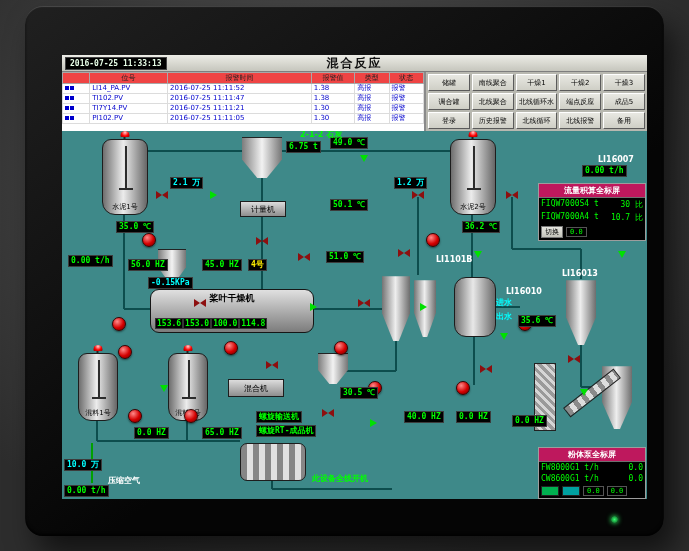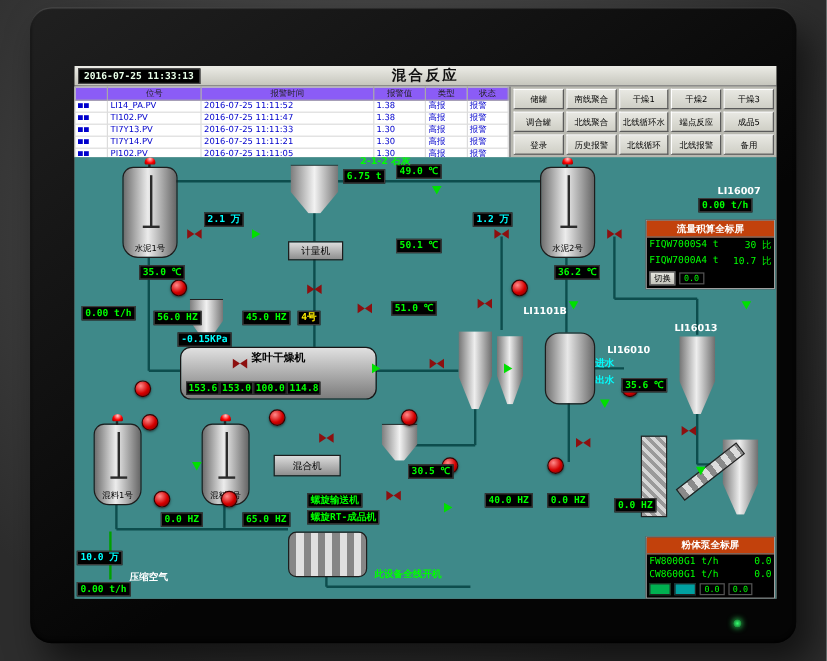--- a/index.html
+++ b/index.html
@@ -15,21 +15,21 @@
 
   
   .titlebar{position:relative;height:16px;background:linear-gradient(#ecece6,#c6c6bd);border-bottom:1px solid #7e7e7e;display:flex;align-items:center;}
   .ts{background:#000;color:#e8ffe8;font:bold 8px "DejaVu Sans Mono",monospace;padding:1px 4px;margin-left:3px;border:1px solid #444;z-index:2;}
   .scrtitle{position:absolute;left:0;right:0;text-align:center;font-size:12px;font-weight:bold;color:#111;letter-spacing:2px;}
 
   
   .alarmbar{display:flex;height:59px;background:#c6c6bd;}
   .alarm-table{width:362px;background:#fff;border-right:2px solid #8a8a8a;overflow:hidden;}
   .alarm-table table{border-collapse:collapse;width:100%;}
-  .alarm-table th{background:#8b5cf6;border:1px solid #a8a8a8;font-size:7px;font-weight:normal;color:#222;padding:0 1px;white-space:nowrap;}
+  .alarm-table th{background:#ef4444;border:1px solid #a8a8a8;font-size:7px;font-weight:normal;color:#222;padding:0 1px;white-space:nowrap;}
   .alarm-table td{border:1px solid #dcdcdc;font-size:7px;color:#0000cc;padding:0 2px;white-space:nowrap;line-height:9px;}
   .sq{display:inline-block;width:4px;height:4px;background:#0000cc;margin-right:1px;vertical-align:middle;}
   .nav{flex:1;display:grid;grid-template-columns:repeat(5,1fr);grid-auto-rows:1fr;gap:2px;padding:2px;background:#b8b8b0;}
   .navbtn{background:linear-gradient(#e8e8e2,#cfcfc6);border:1px solid;border-color:#fff #5a5a5a #5a5a5a #fff;
     font-size:7px;color:#000;display:flex;align-items:center;justify-content:center;white-space:nowrap;overflow:hidden;cursor:pointer;}
 
   
   .canvas{position:relative;width:585px;height:369px;background:#3e8989;overflow:hidden;}
   .pipes{position:absolute;left:0;top:0;}
   .tank{position:absolute;background:linear-gradient(90deg,#6e6e6e,#ececec 46%,#666);border:1px solid #1d1d1d;border-radius:9px 9px 13px 13px;}
@@ -64,21 +64,21 @@
   .valve::before{left:0;border-left:6px solid #8d0f0f;}
   .valve::after{right:0;border-right:6px solid #8d0f0f;}
   .arrow{position:absolute;width:0;height:0;z-index:2;}
   .arrow.right{border-top:4px solid transparent;border-bottom:4px solid transparent;border-left:7px solid #00e000;}
   .arrow.down{border-left:4px solid transparent;border-right:4px solid transparent;border-top:7px solid #00e000;}
 
   
   .spanel{position:absolute;background:#000;border:1px solid #9d9d9d;z-index:5;}
   .panel-flow{left:476px;top:52px;width:106px;}
   .panel-powder{left:476px;top:316px;width:106px;}
-  .ptitle{color:#fff;font-size:8px;font-weight:bold;text-align:center;background:#c2410c;border-bottom:1px solid #6f6f6f;padding:1px 0;}
+  .ptitle{color:#fff;font-size:8px;font-weight:bold;text-align:center;background:#be185d;border-bottom:1px solid #6f6f6f;padding:1px 0;}
   .prow{display:flex;justify-content:space-between;font:8px "DejaVu Sans Mono",monospace;color:#00ff00;padding:1px 2px;white-space:nowrap;}
   .pfoot{display:flex;gap:3px;align-items:center;padding:2px;}
   .pbtn{background:linear-gradient(#e6e6e0,#c4c4bb);border:1px solid #777;color:#000;font-size:7px;padding:0 3px;cursor:pointer;}
   .pblack{background:#000;border:1px solid #555;color:#00ff00;font:7px "DejaVu Sans Mono",monospace;padding:0 3px;}
   .pstat{width:16px;height:8px;border:1px solid #222;}
 </style>
 </head>
 <body>
 
 <div class="stage">
@@ -111,28 +111,20 @@
                   <td>2016-07-25 11:11:52</td>
                   <td>1.38</td>
                   <td>高报</td>
                   <td>报警</td>
                 </tr>
                 <tr>
                   <td><span class="sq"></span><span class="sq"></span></td>
                   <td>TI102.PV</td>
                   <td>2016-07-25 11:11:47</td>
                   <td>1.38</td>
-                  <td>高报</td>
-                  <td>报警</td>
-                </tr>
-                <tr>
-                  <td><span class="sq"></span><span class="sq"></span></td>
-                  <td>TI7Y13.PV</td>
-                  <td>2016-07-25 11:11:33</td>
-                  <td>1.30</td>
                   <td>高报</td>
                   <td>报警</td>
                 </tr>
                 <tr>
                   <td><span class="sq"></span><span class="sq"></span></td>
                   <td>TI7Y14.PV</td>
                   <td>2016-07-25 11:11:21</td>
                   <td>1.30</td>
                   <td>高报</td>
                   <td>报警</td>

